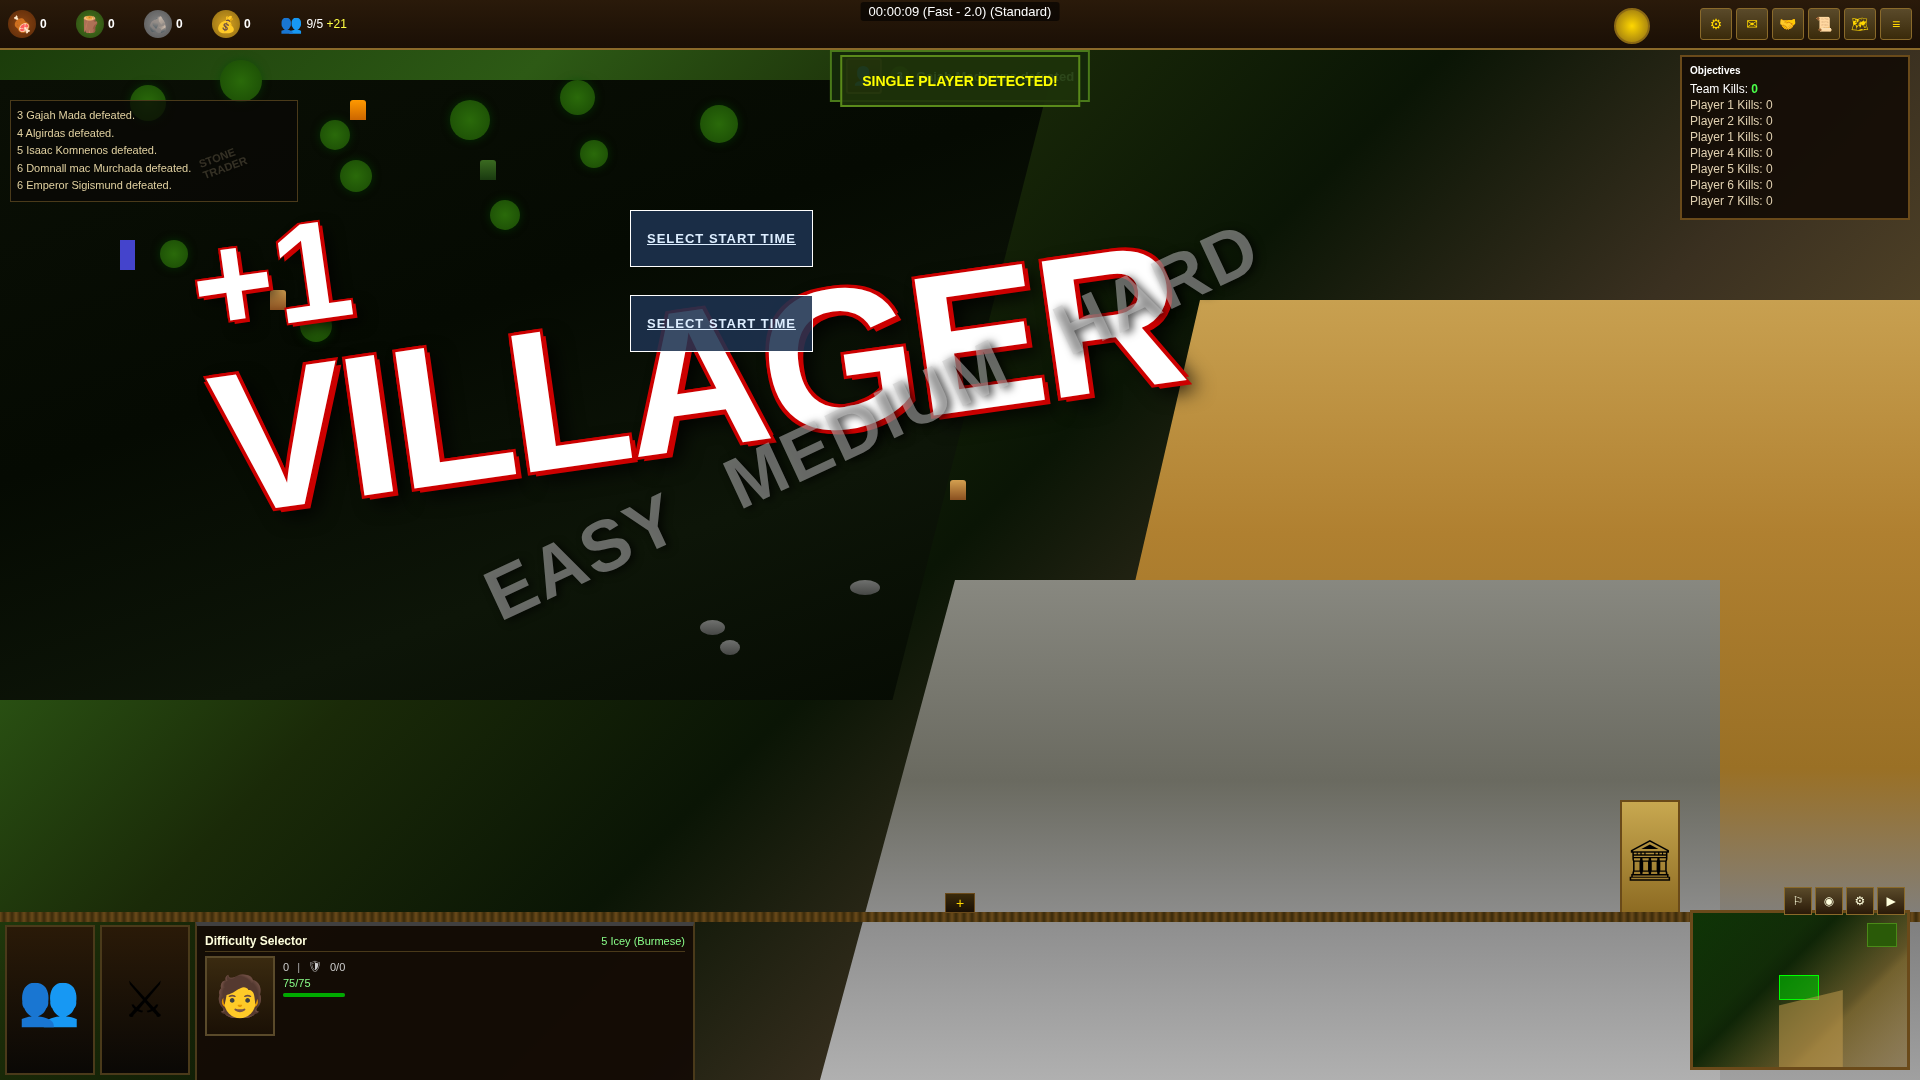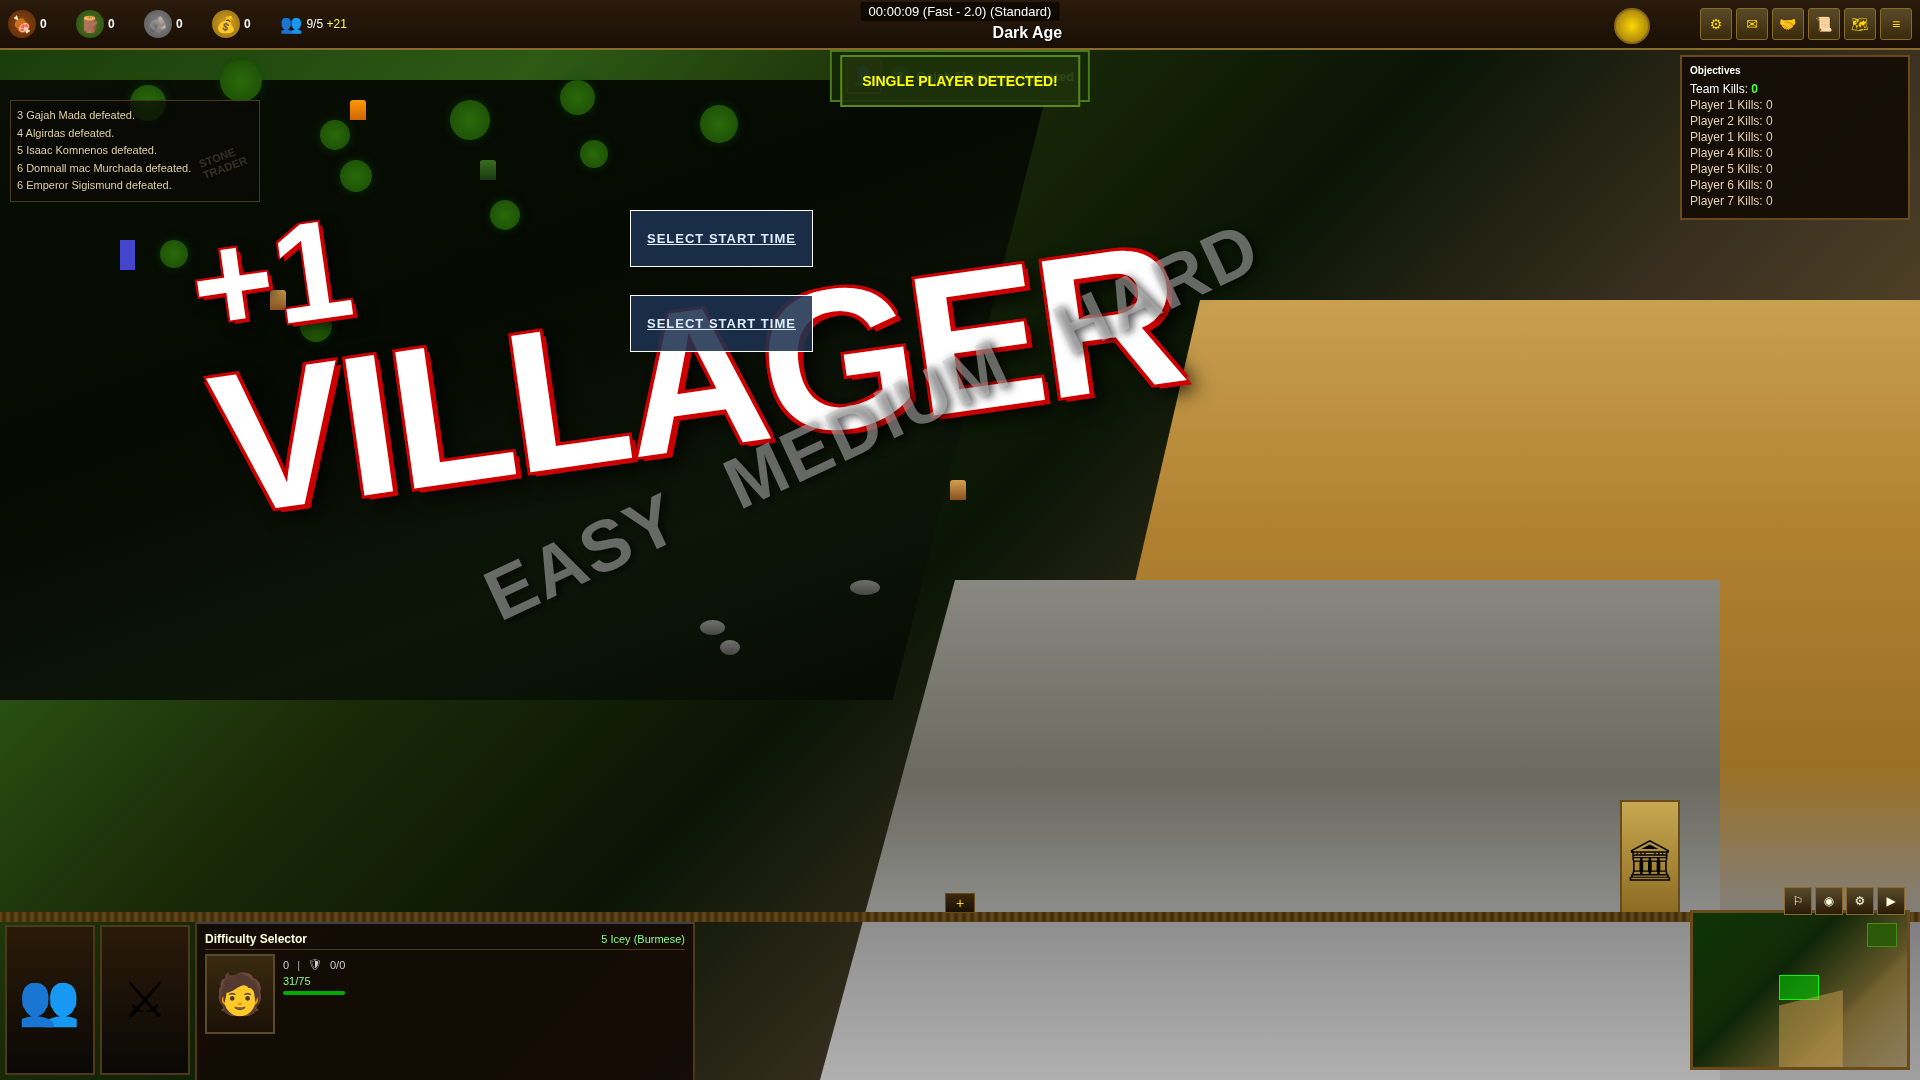--- a/index.html
+++ b/index.html
@@ -183,21 +183,21 @@
     .kill-row {
       color: #e0d0b0;
       margin: 2px 0;
     }
 
     
     #event-log {
       position: absolute;
       top: 100px;
       left: 10px;
-      width: 250px;
+      width: 288px;
       background: rgba(10, 8, 5, 0.75);
       border: 1px solid #4a3a1a;
       padding: 6px;
       z-index: 100;
       color: #e0d0a0;
       font-size: 11px;
       line-height: 1.6;
     }
 
     
@@ -494,21 +494,21 @@
     
     .bottom-center-panel {
       position: absolute;
       bottom: 0;
       left: 195px;
       width: 500px;
       height: 160px;
       background: rgba(20, 12, 5, 0.95);
       border-left: 2px solid #4a3a1a;
       border-right: 2px solid #4a3a1a;
-      border-top: 4px solid #404040;
+      border-top: 6px solid #404040;
       z-index: 105;
       padding: 8px;
     }
 
     .bcp-header {
       display: flex;
       justify-content: space-between;
       align-items: center;
       margin-bottom: 4px;
       border-bottom: 1px solid #4a3a1a;
@@ -653,21 +653,20 @@
     <span style="font-size:18px;margin-right:4px;">👥</span>
     <span>9</span>
     <span>/</span>
     <span>5</span>
     &nbsp;
     <span style="color:#ff4;">+<span>21</span></span>
   </div>
 
   <div id="center-hud">
     <div id="timer-display">00:00:09 (Fast - 2.0) (Standard)</div>
-    <div id="age-display" style="margin-top:18px;">Dark Age</div>
   </div>
 
   <div class="gold-coin-display"></div>
 
   <div class="hud-right-icons">
     <div class="hud-btn">⚙</div>
     <div class="hud-btn">✉</div>
     <div class="hud-btn">🤝</div>
     <div class="hud-btn">📜</div>
     <div class="hud-btn">🗺</div>
@@ -767,21 +766,21 @@
   </div>
   <div style="display:flex;gap:8px;margin-top:4px;">
     <div style="width:70px;height:80px;background:linear-gradient(180deg,#3a2a10,#1a1005);border:2px solid #5a4a2a;display:flex;align-items:center;justify-content:center;font-size:40px;">🧑</div>
     <div>
       <div class="bcp-stats">
         <span>0</span>
         <span style="color:#aaa;">|</span>
         <span>🛡</span>
         <span>0/0</span>
       </div>
-      <div style="color:#8aff8a;font-size:11px;margin-top:4px;">31/75</div>
+      <div style="color:#8aff8a;font-size:11px;margin-top:4px;">75/75</div>
       <div style="width:100%;height:4px;background:#333;border-radius:2px;margin-top:4px;">
         <div style="width:100%;height:100%;background:#00aa00;border-radius:2px;"></div>
       </div>
     </div>
   </div>
 </div>
 
 <div class="bottom-add-btn">+</div>
 
 <div id="minimap">

